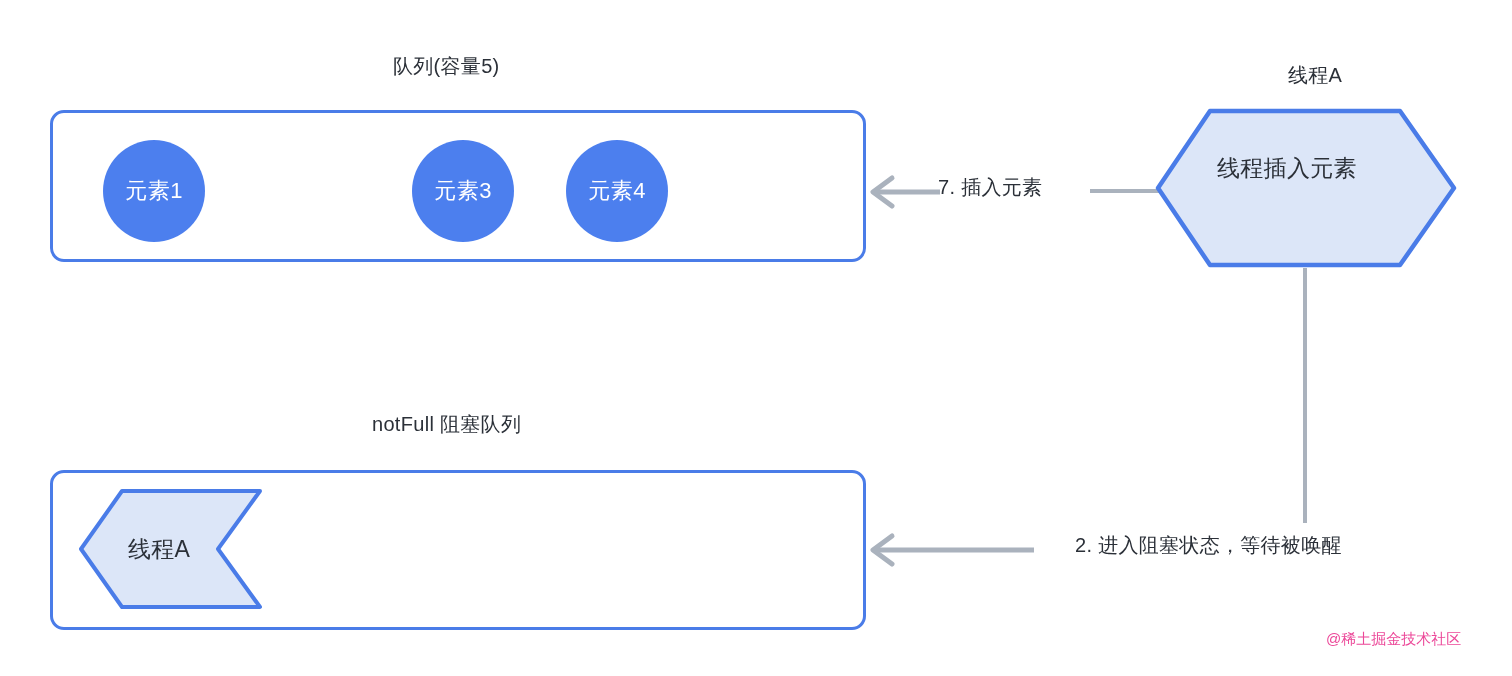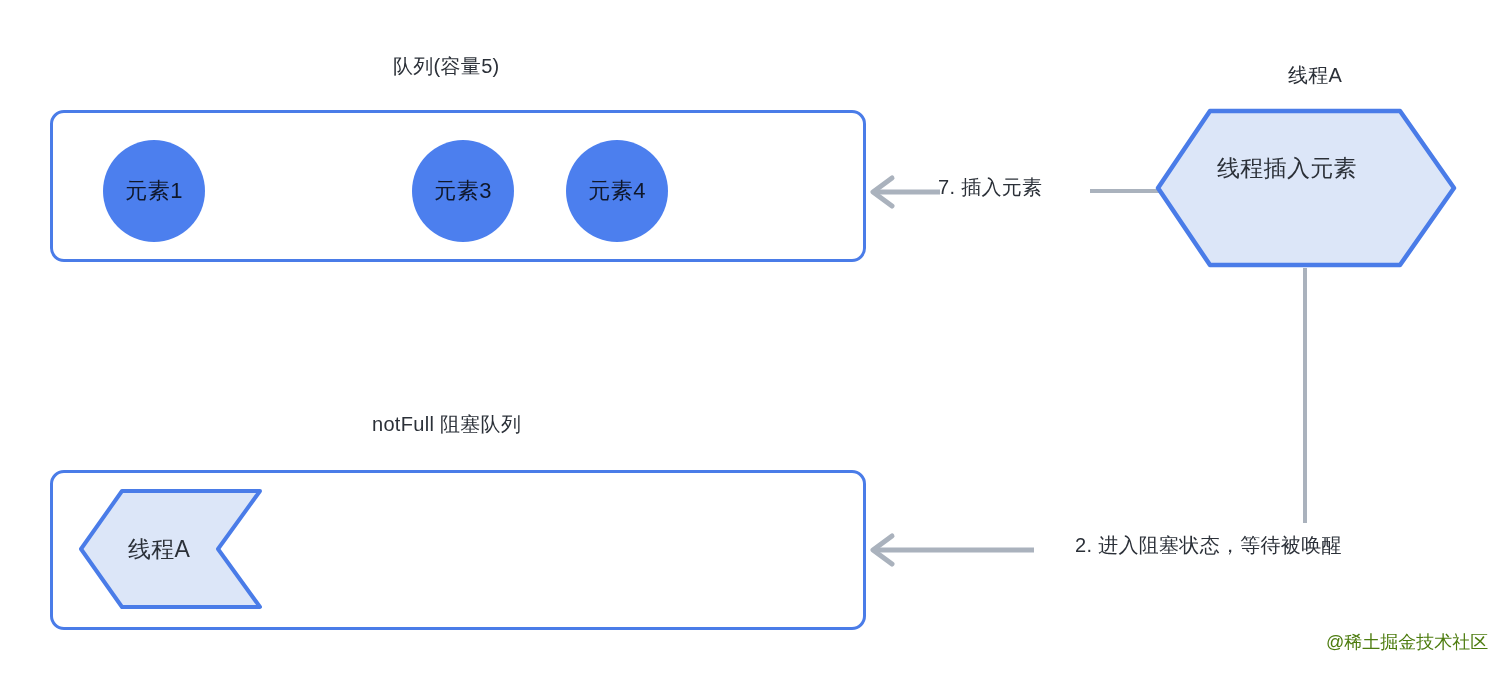--- a/index.html
+++ b/index.html
@@ -32,21 +32,21 @@
     border-radius: 14px;
     background: #ffffff;
   }
   .elem-circle {
     position: absolute;
     border-radius: 50%;
     background: #4c7fee;
     display: flex;
     align-items: center;
     justify-content: center;
-    color: #0f172a;
+    color: #ffffff;
     font-size: 22px;
     letter-spacing: 0.5px;
   }
   .chevron-wrap {
     position: absolute;
   }
   .chevron-text {
     position: absolute;
     left: 0;
     top: 0;
@@ -61,22 +61,22 @@
   }
   .arrow-svg {
     position: absolute;
   }
   .conn-line {
     position: absolute;
     background: #aab2bd;
   }
   .watermark {
     position: absolute;
-    color: #4d7c0f;
-    font-size: 18px;
+    color: #ec4899;
+    font-size: 15px;
     white-space: nowrap;
   }
 </style>
 </head>
 <body>
 
 <div id="canvas">
 
   <div class="label" style="left:393px; top:54px;">队列(容量5)</div>
 

